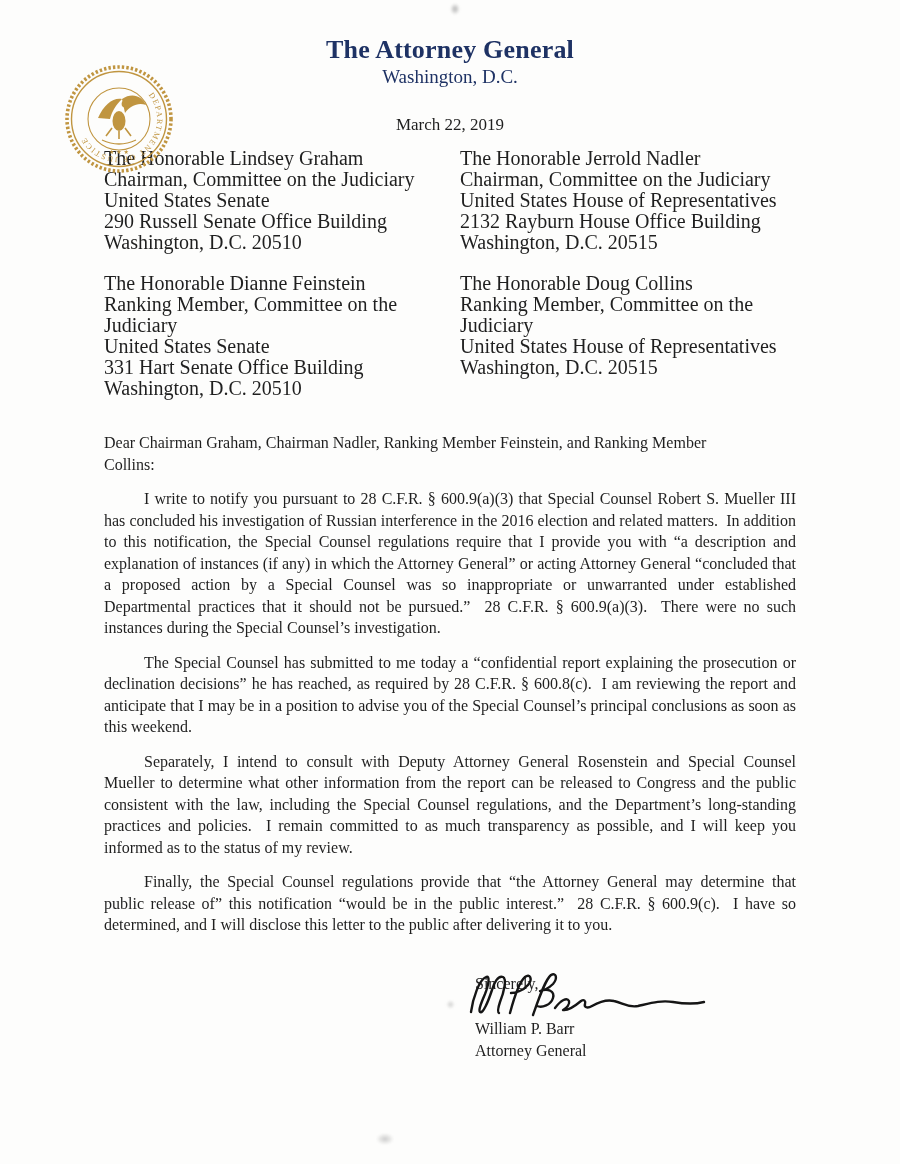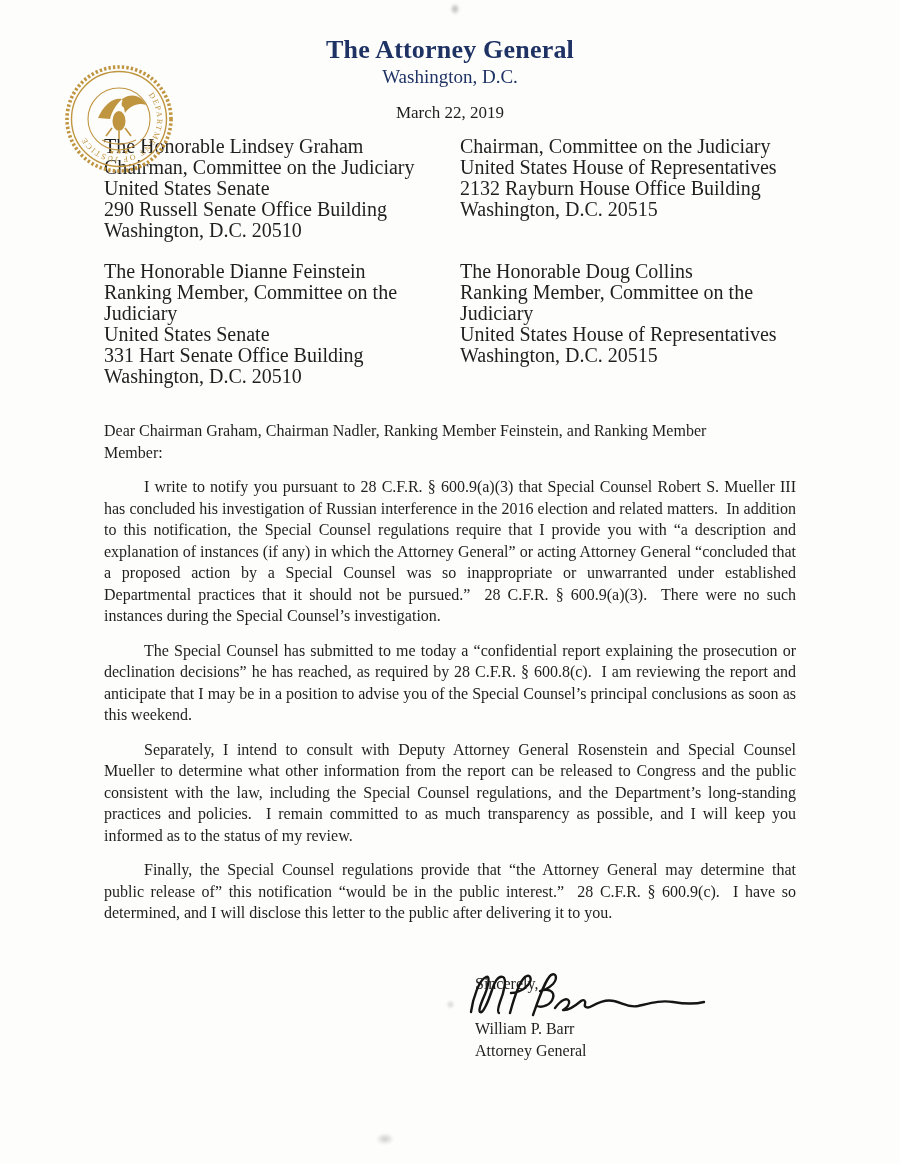--- a/index.html
+++ b/index.html
@@ -29,21 +29,21 @@
 
   .seal{position:absolute;left:62px;top:62px;width:114px;height:114px;}
 
   .letterhead{padding-top:36px;text-align:center;}
   .letterhead .title{
     font-size:26px;font-weight:bold;color:var(--navy);line-height:28px;letter-spacing:.2px;
   }
   .letterhead .subtitle{
     font-size:19px;color:var(--navy);line-height:22px;margin-top:2px;
   }
-  .date-line{text-align:center;font-size:17px;line-height:21px;margin-top:14px;}
+  .date-line{text-align:center;font-size:17px;line-height:21px;margin-top:26px;}
 
   .body-col{padding:0 104px;}
   .recipients{margin-top:13px;}
   .recip-row{display:flex;margin-bottom:20px;}
   .recip-block{font-size:20px;line-height:21px;}
   .recip-block.left{width:356px;flex:0 0 356px;}
   .recip-block.right{flex:1;}
 
   .salutation{margin-top:33px;font-size:16px;line-height:21.5px;}
 
@@ -105,20 +105,21 @@
     <section class="recipients">
       <div class="recip-row">
         <div class="recip-block left">
           <div>The Honorable Lindsey Graham</div>
           <div>Chairman, Committee on the Judiciary</div>
           <div>United States Senate</div>
           <div>290 Russell Senate Office Building</div>
           <div>Washington, D.C. 20510</div>
         </div>
         <div class="recip-block right">
+          <div>The Honorable Jerrold Nadler</div>
           <div>Chairman, Committee on the Judiciary</div>
           <div>United States House of Representatives</div>
           <div>2132 Rayburn House Office Building</div>
           <div>Washington, D.C. 20515</div>
         </div>
       </div>
       <div class="recip-row">
         <div class="recip-block left">
           <div>The Honorable Dianne Feinstein</div>
           <div>Ranking Member, Committee on the Judiciary</div>
@@ -130,21 +131,21 @@
           <div>The Honorable Doug Collins</div>
           <div>Ranking Member, Committee on the Judiciary</div>
           <div>United States House of Representatives</div>
           <div>Washington, D.C. 20515</div>
         </div>
       </div>
     </section>
 
     <div class="salutation">
       <div>Dear Chairman Graham, Chairman Nadler, Ranking Member Feinstein, and Ranking Member</div>
-      <div>Member:</div>
+      <div>Collins:</div>
     </div>
 
     <p class="para">I write to notify you pursuant to 28 C.F.R. § 600.9(a)(3) that Special Counsel Robert S. Mueller III has concluded his investigation of Russian interference in the 2016 election and related matters.&nbsp; In addition to this notification, the Special Counsel regulations require that I provide you with “a description and explanation of instances (if any) in which the Attorney General” or acting Attorney General “concluded that a proposed action by a Special Counsel was so inappropriate or unwarranted under established Departmental practices that it should not be pursued.”&nbsp; 28 C.F.R. § 600.9(a)(3).&nbsp; There were no such instances during the Special Counsel’s investigation.</p>
     <p class="para">The Special Counsel has submitted to me today a “confidential report explaining the prosecution or declination decisions” he has reached, as required by 28 C.F.R. § 600.8(c).&nbsp; I am reviewing the report and anticipate that I may be in a position to advise you of the Special Counsel’s principal conclusions as soon as this weekend.</p>
     <p class="para">Separately, I intend to consult with Deputy Attorney General Rosenstein and Special Counsel Mueller to determine what other information from the report can be released to Congress and the public consistent with the law, including the Special Counsel regulations, and the Department’s long-standing practices and policies.&nbsp; I remain committed to as much transparency as possible, and I will keep you informed as to the status of my review.</p>
     <p class="para">Finally, the Special Counsel regulations provide that “the Attorney General may determine that public release of” this notification “would be in the public interest.”&nbsp; 28 C.F.R. § 600.9(c).&nbsp; I have so determined, and I will disclose this letter to the public after delivering it to you.</p>
   </div>
 
   <div class="closing">
     <div class="sincerely">Sincerely,</div>

